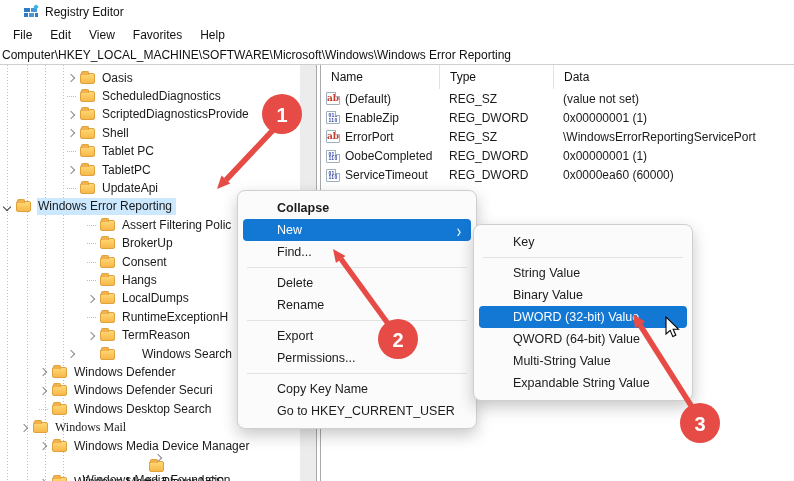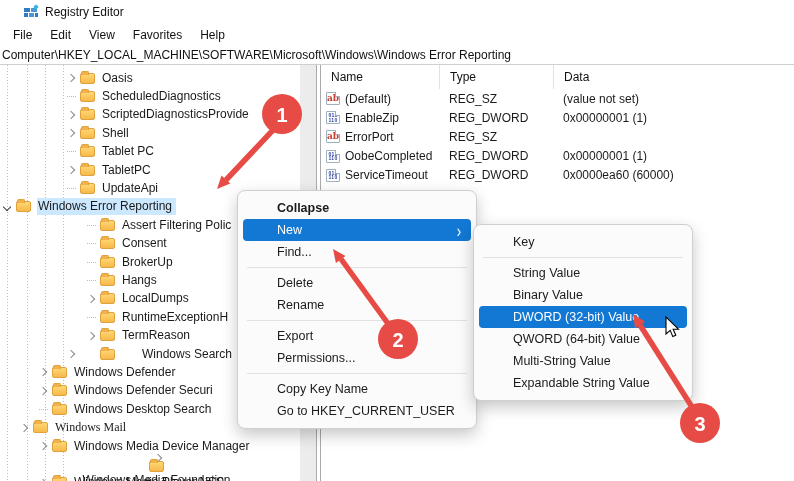--- a/index.html
+++ b/index.html
@@ -191,29 +191,29 @@
         </span>
     <span class="folder"></span>
     <span class="tree-label">Assert Filtering Polic</span>
   </div>
 
   <div class="tree-row" style="padding-left: 84px;">
     <span class="chev-slot">
           <span class="dot-stub"></span>
         </span>
     <span class="folder"></span>
+    <span class="tree-label">BrokerUp</span>
+  </div>
+
+  <div class="tree-row" style="padding-left: 84px;">
+    <span class="chev-slot">
+          <span class="dot-stub"></span>
+        </span>
+    <span class="folder"></span>
     <span class="tree-label">Consent</span>
-  </div>
-
-  <div class="tree-row" style="padding-left: 84px;">
-    <span class="chev-slot">
-          <span class="dot-stub"></span>
-        </span>
-    <span class="folder"></span>
-    <span class="tree-label">BrokerUp</span>
   </div>
 
   <div class="tree-row" style="padding-left: 84px;">
     <span class="chev-slot">
           <span class="dot-stub"></span>
         </span>
     <span class="folder"></span>
     <span class="tree-label">Hangs</span>
   </div>
 
@@ -333,20 +333,21 @@
     <div class="vcell col-type">REG_DWORD</div>
     <div class="vcell col-data">0x00000001 (1)</div>
   </div>
 
   <div class="value-row">
     <div class="vcell vname col-name">
       <span class="vicon string">ab</span>
       <span>ErrorPort</span>
     </div>
     <div class="vcell col-type">REG_SZ</div>
+    <div class="vcell col-data">\WindowsErrorReportingServicePort</div>
   </div>
 
   <div class="value-row">
     <div class="vcell vname col-name">
       <span class="vicon dword">011<br>110</span>
       <span>OobeCompleted</span>
     </div>
     <div class="vcell col-type">REG_DWORD</div>
     <div class="vcell col-data">0x00000001 (1)</div>
   </div>

